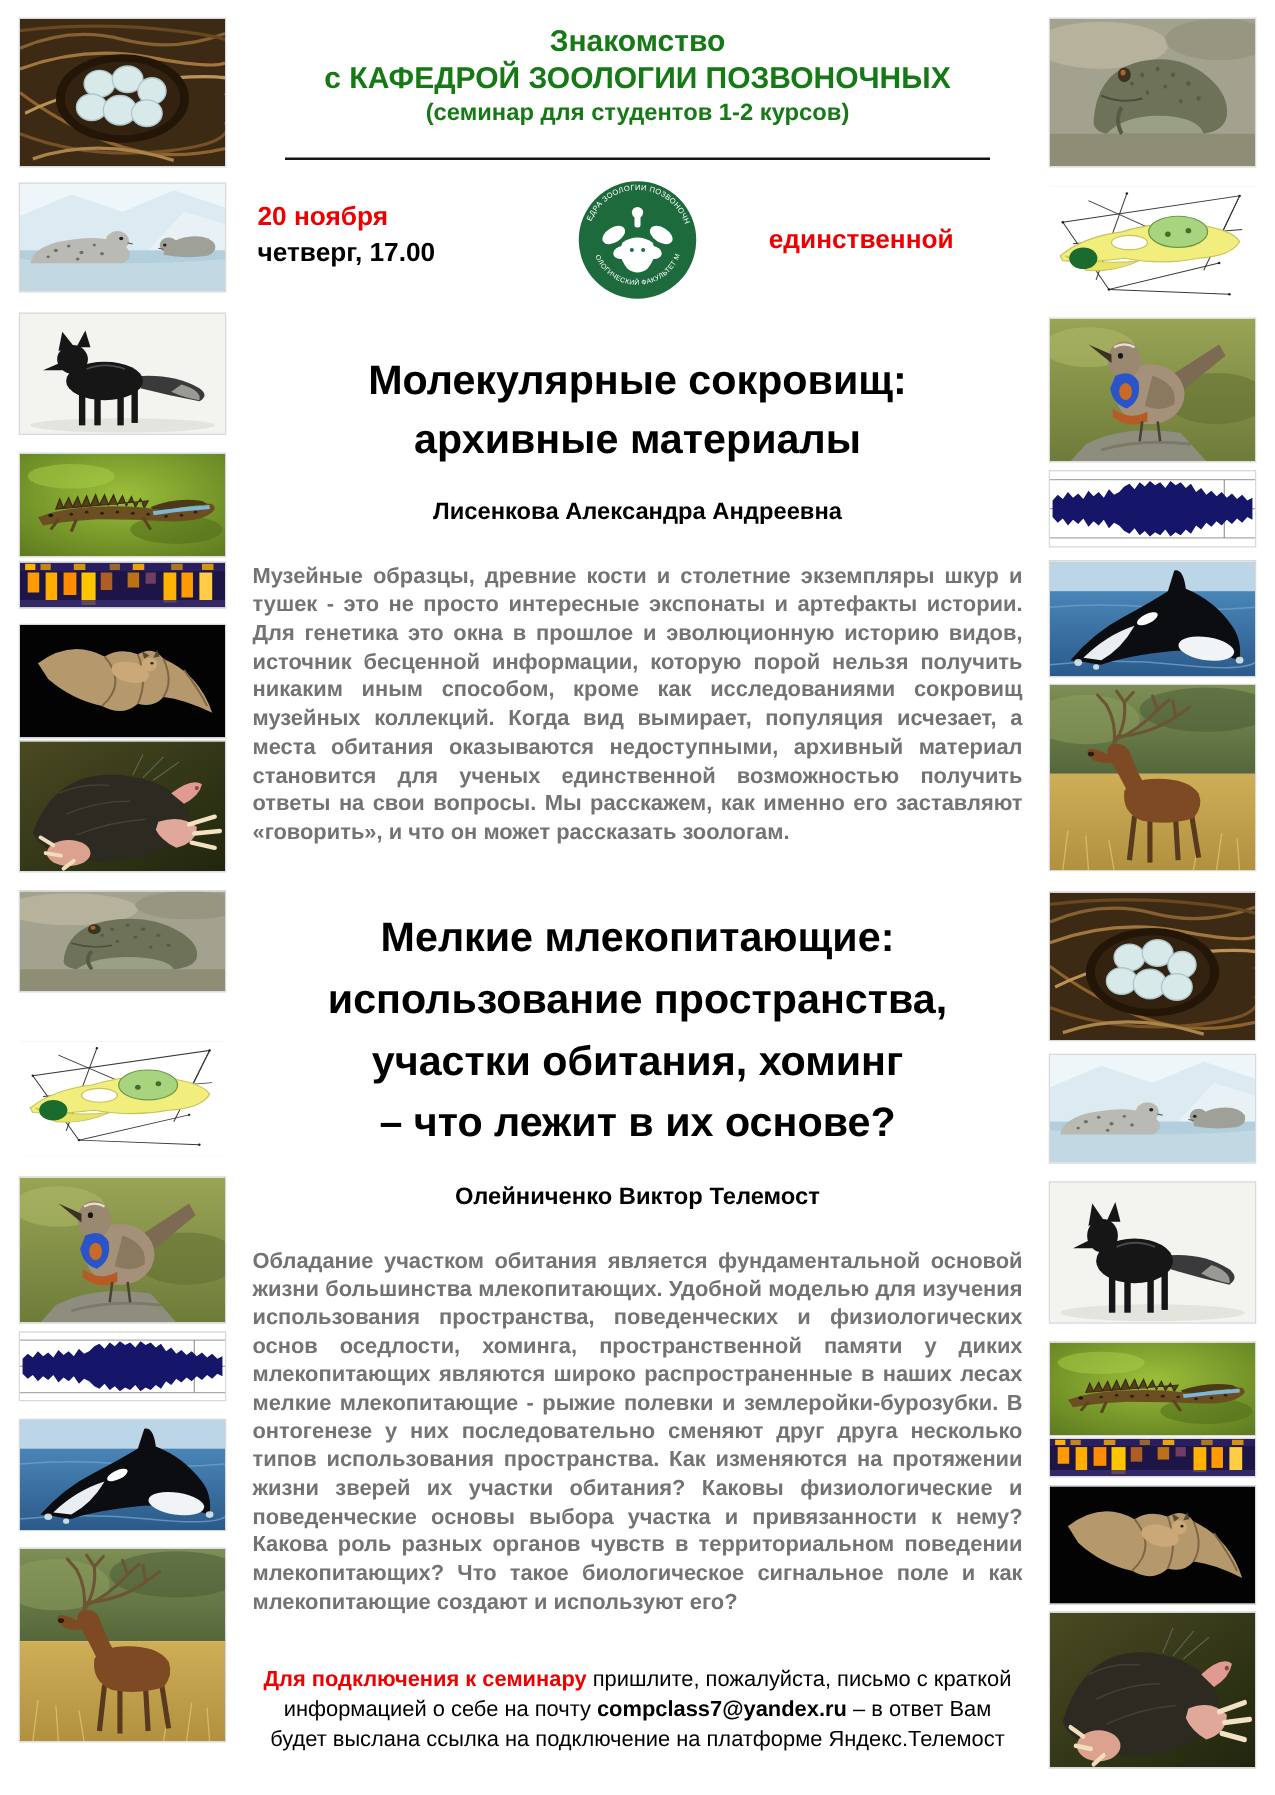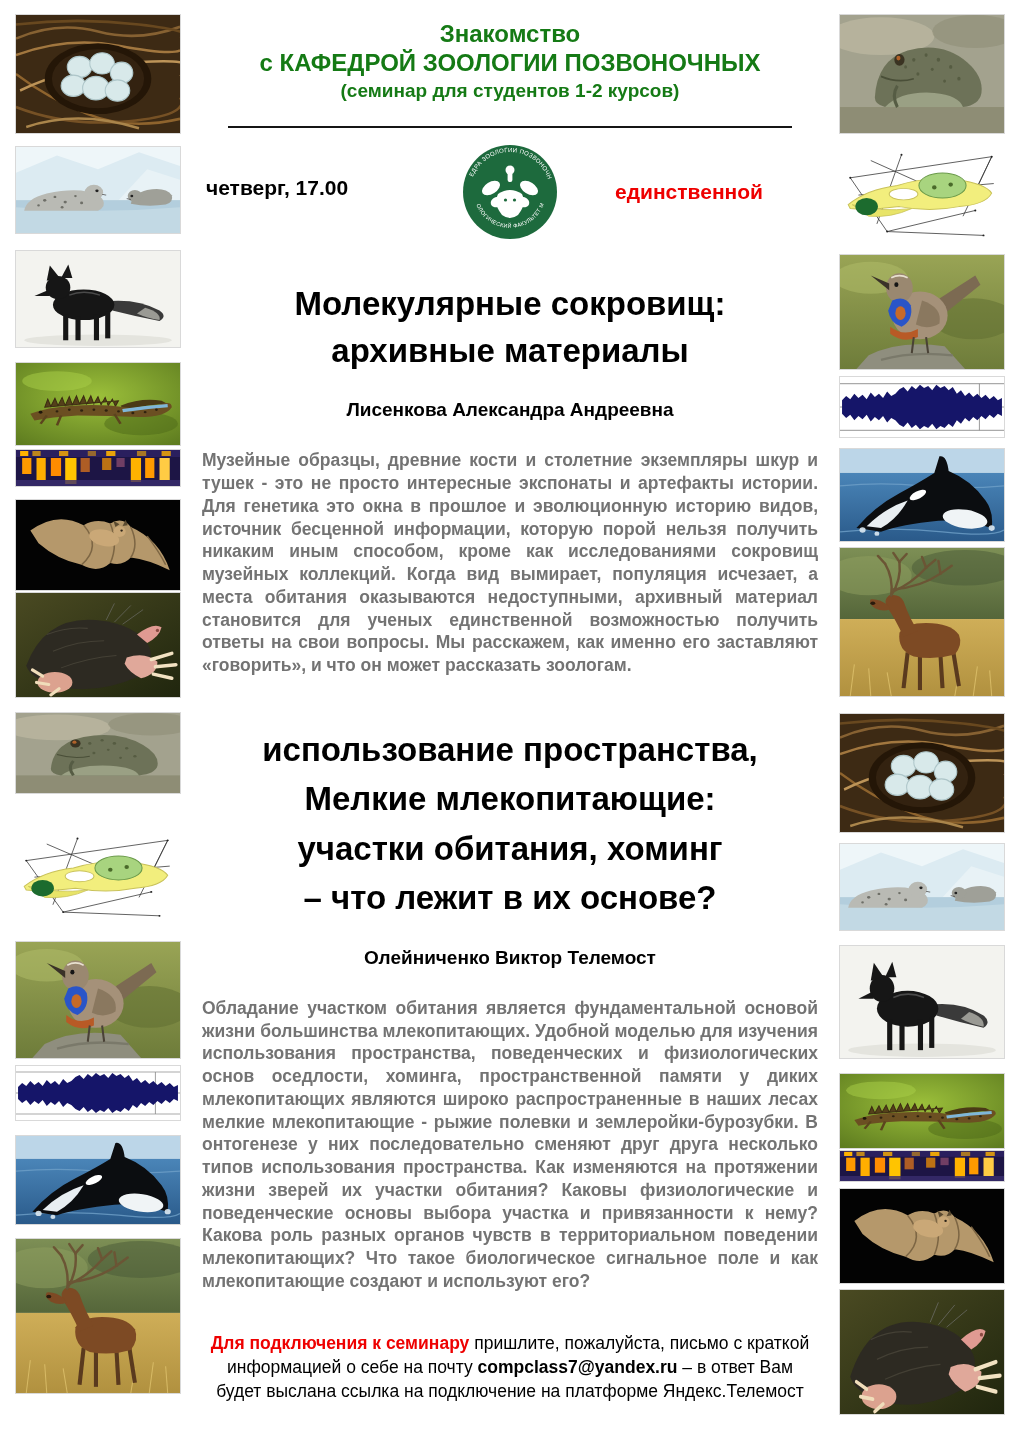--- a/index.html
+++ b/index.html
@@ -441,20 +441,21 @@
     <header class="hdr">
       <div class="l1">Знакомство</div>
       <div class="l2">с КАФЕДРОЙ ЗООЛОГИИ ПОЗВОНОЧНЫХ</div>
       <div class="l3">(семинар для студентов 1-2 курсов)</div>
     </header>
 
     <hr class="rule">
 
     <section class="info-row">
       <div class="date-block">
+        <div class="date">20 ноября</div>
         <div class="daytime">четверг, 17.00</div>
       </div>
       <div class="logo-wrap">
         <svg viewBox="0 0 100 100">
           <circle cx="50" cy="50" r="47" fill="#1d6a3d"></circle>
           <defs>
             <path id="arc-top" d="M 12.4,36.3 A 40,40 0 0 1 87.6,36.3" fill="none"></path>
             <path id="arc-bot" d="M 16.2,62.3 A 36,36 0 0 0 83.8,62.3" fill="none"></path>
           </defs>
           <text font-size="6" fill="#ffffff" letter-spacing="0.3">
@@ -483,22 +484,22 @@
       <h1 class="talk-title">
         <div>Молекулярные сокровищ:</div>
         <div>архивные материалы</div>
       </h1>
       <div class="speaker">Лисенкова Александра Андреевна</div>
       <p class="abstract">Музейные образцы, древние кости и столетние экземпляры шкур и тушек - это не просто интересные экспонаты и артефакты истории. Для генетика это окна в прошлое и эволюционную историю видов, источник бесценной информации, которую порой нельзя получить никаким иным способом, кроме как исследованиями сокровищ музейных коллекций. Когда вид вымирает, популяция исчезает, а места обитания оказываются недоступными, архивный материал становится для ученых единственной возможностью получить ответы на свои вопросы. Мы расскажем, как именно его заставляют «говорить», и что он может рассказать зоологам.</p>
     </section>
 
     <section class="talk2">
       <h1 class="talk-title">
+        <div>Мелкие млекопитающие:</div>
         <div>использование пространства,</div>
-        <div>Мелкие млекопитающие:</div>
         <div>участки обитания, хоминг</div>
         <div>– что лежит в их основе?</div>
       </h1>
       <div class="speaker">Олейниченко Виктор Телемост</div>
       <p class="abstract">Обладание участком обитания является фундаментальной основой жизни большинства млекопитающих. Удобной моделью для изучения использования пространства, поведенческих и физиологических основ оседлости, хоминга, пространственной памяти у диких млекопитающих являются широко распространенные в наших лесах мелкие млекопитающие - рыжие полевки и землеройки-бурозубки. В онтогенезе у них последовательно сменяют друг друга несколько типов использования пространства. Как изменяются на протяжении жизни зверей их участки обитания? Каковы физиологические и поведенческие основы выбора участка и привязанности к нему? Какова роль разных органов чувств в территориальном поведении млекопитающих? Что такое биологическое сигнальное поле и как млекопитающие создают и используют его?</p>
     </section>
 
     <footer class="foot">
       <span class="lead">Для подключения к семинару</span><span> пришлите, пожалуйста, письмо с краткой информацией о себе на почту </span><span class="email">compclass7@yandex.ru</span><span> – в ответ Вам будет выслана ссылка на подключение на платформе Яндекс.Телемост</span>
     </footer>

